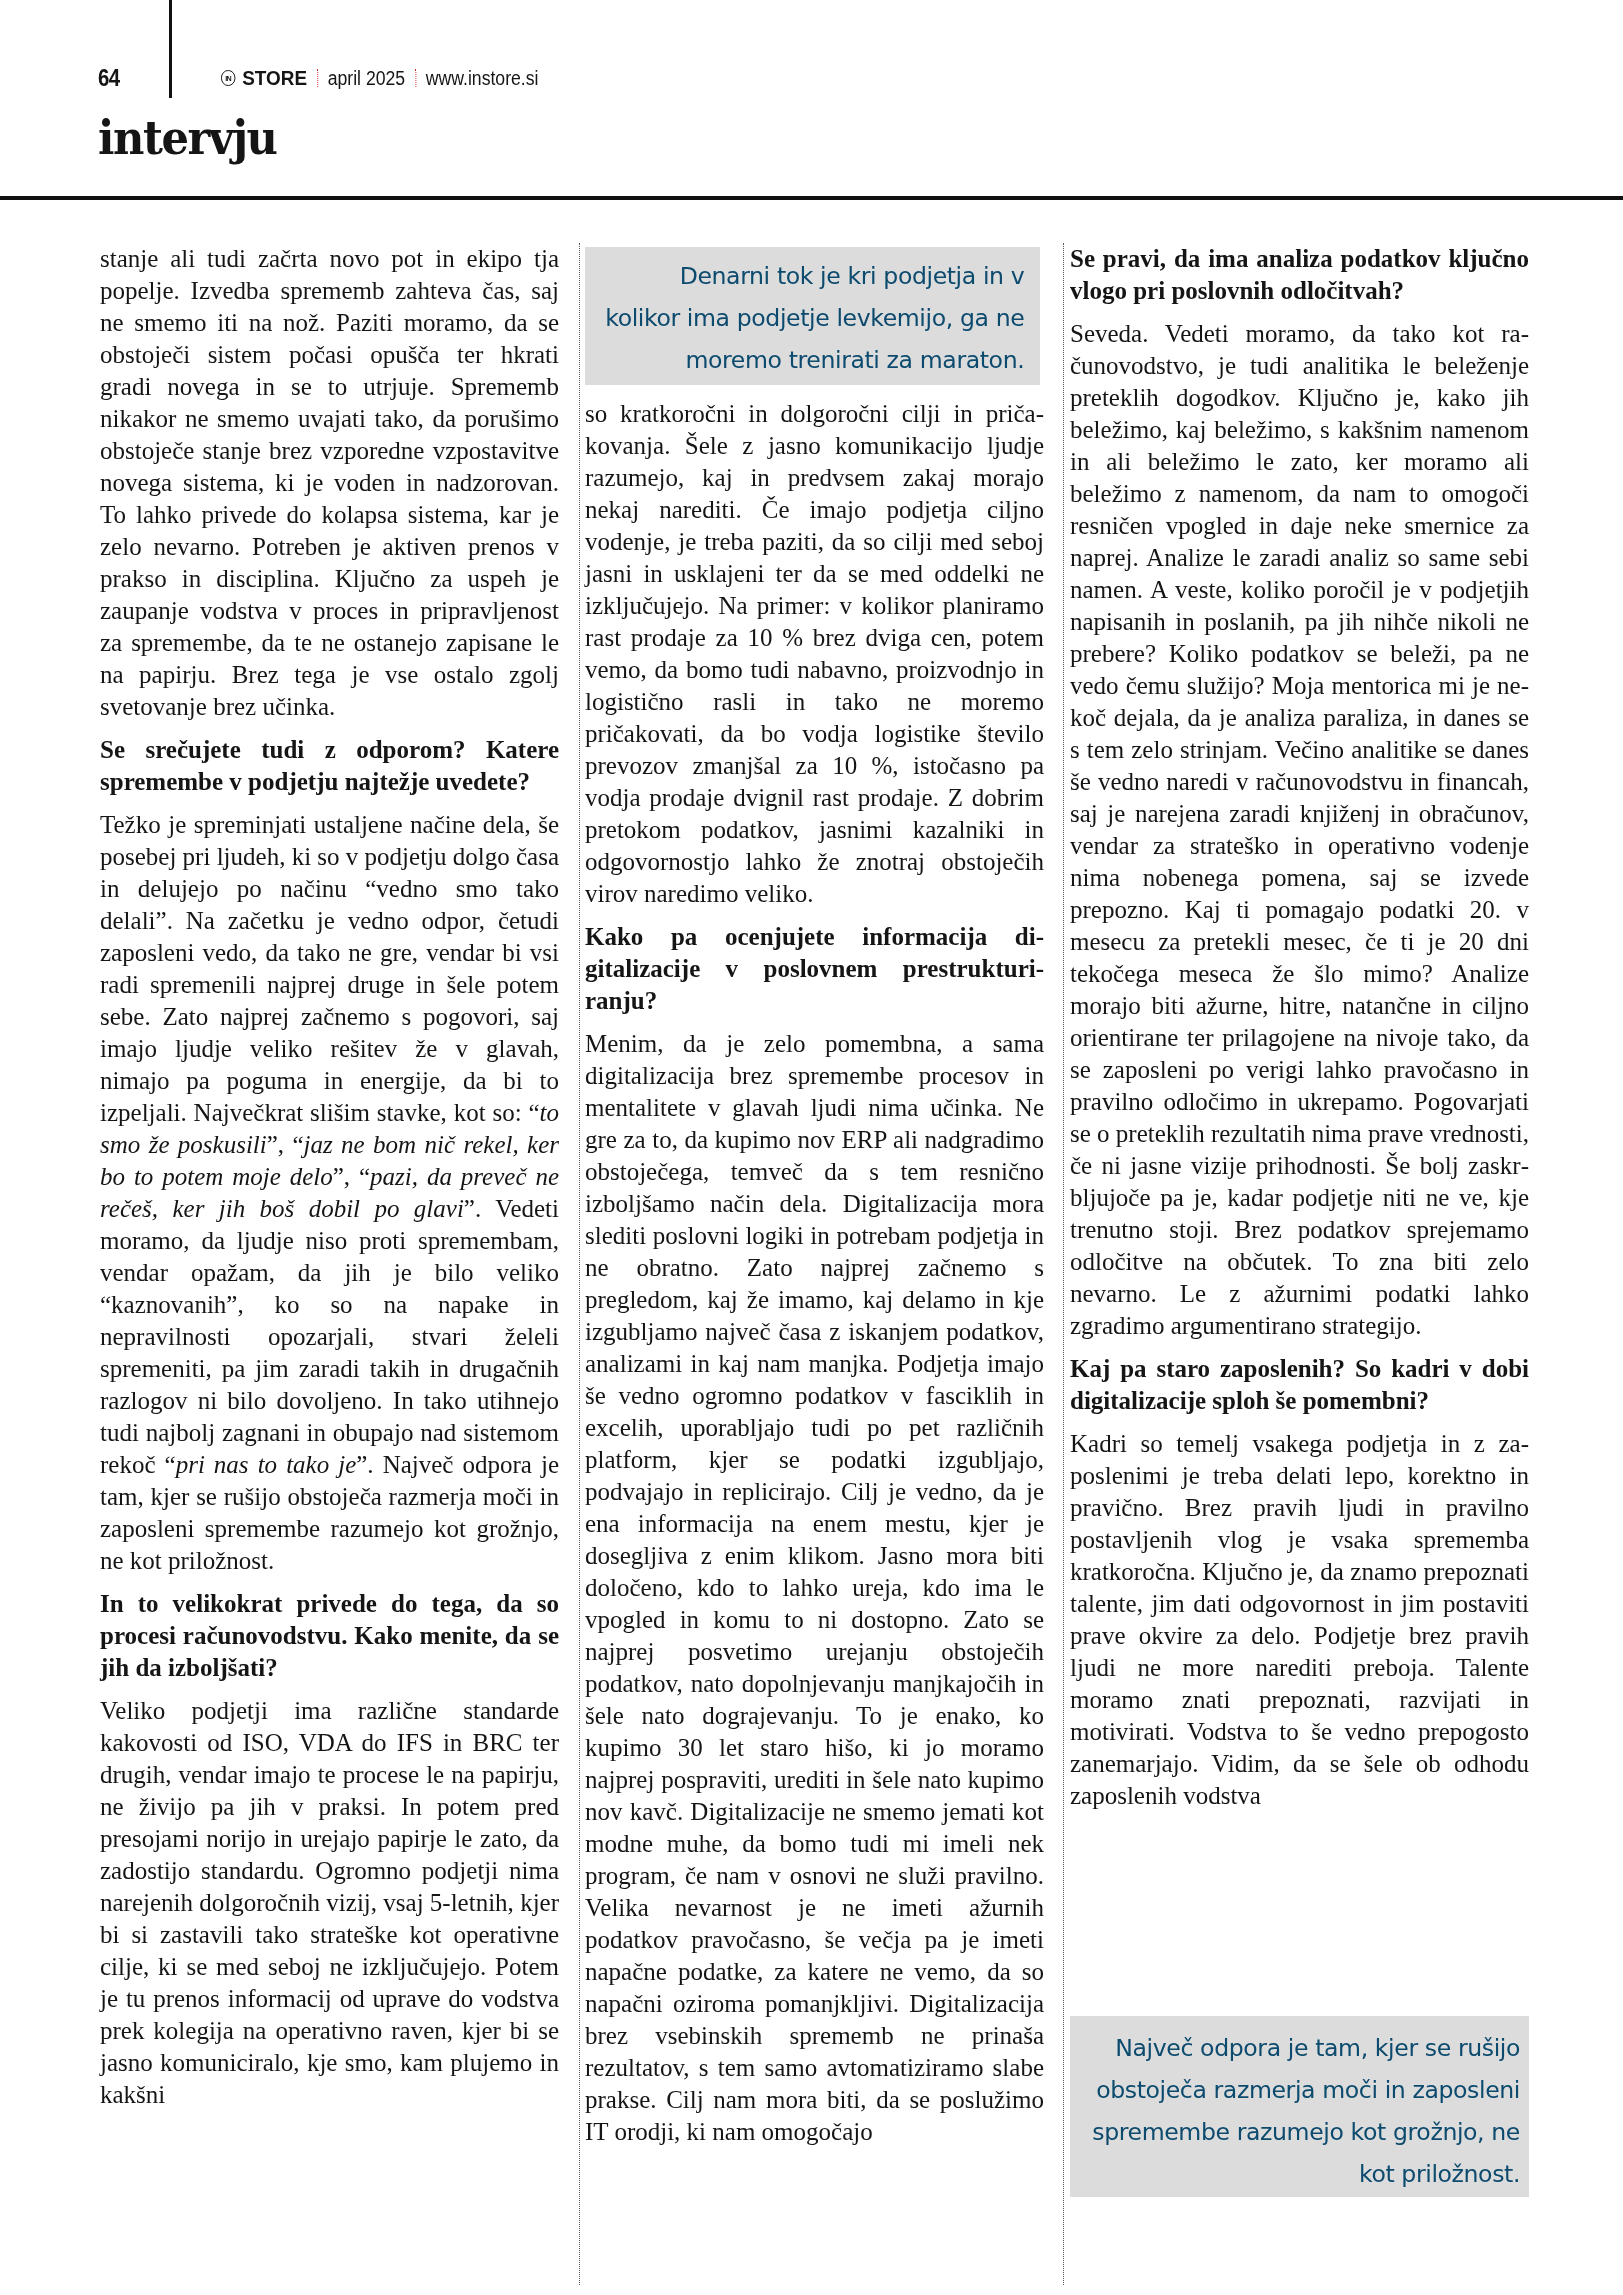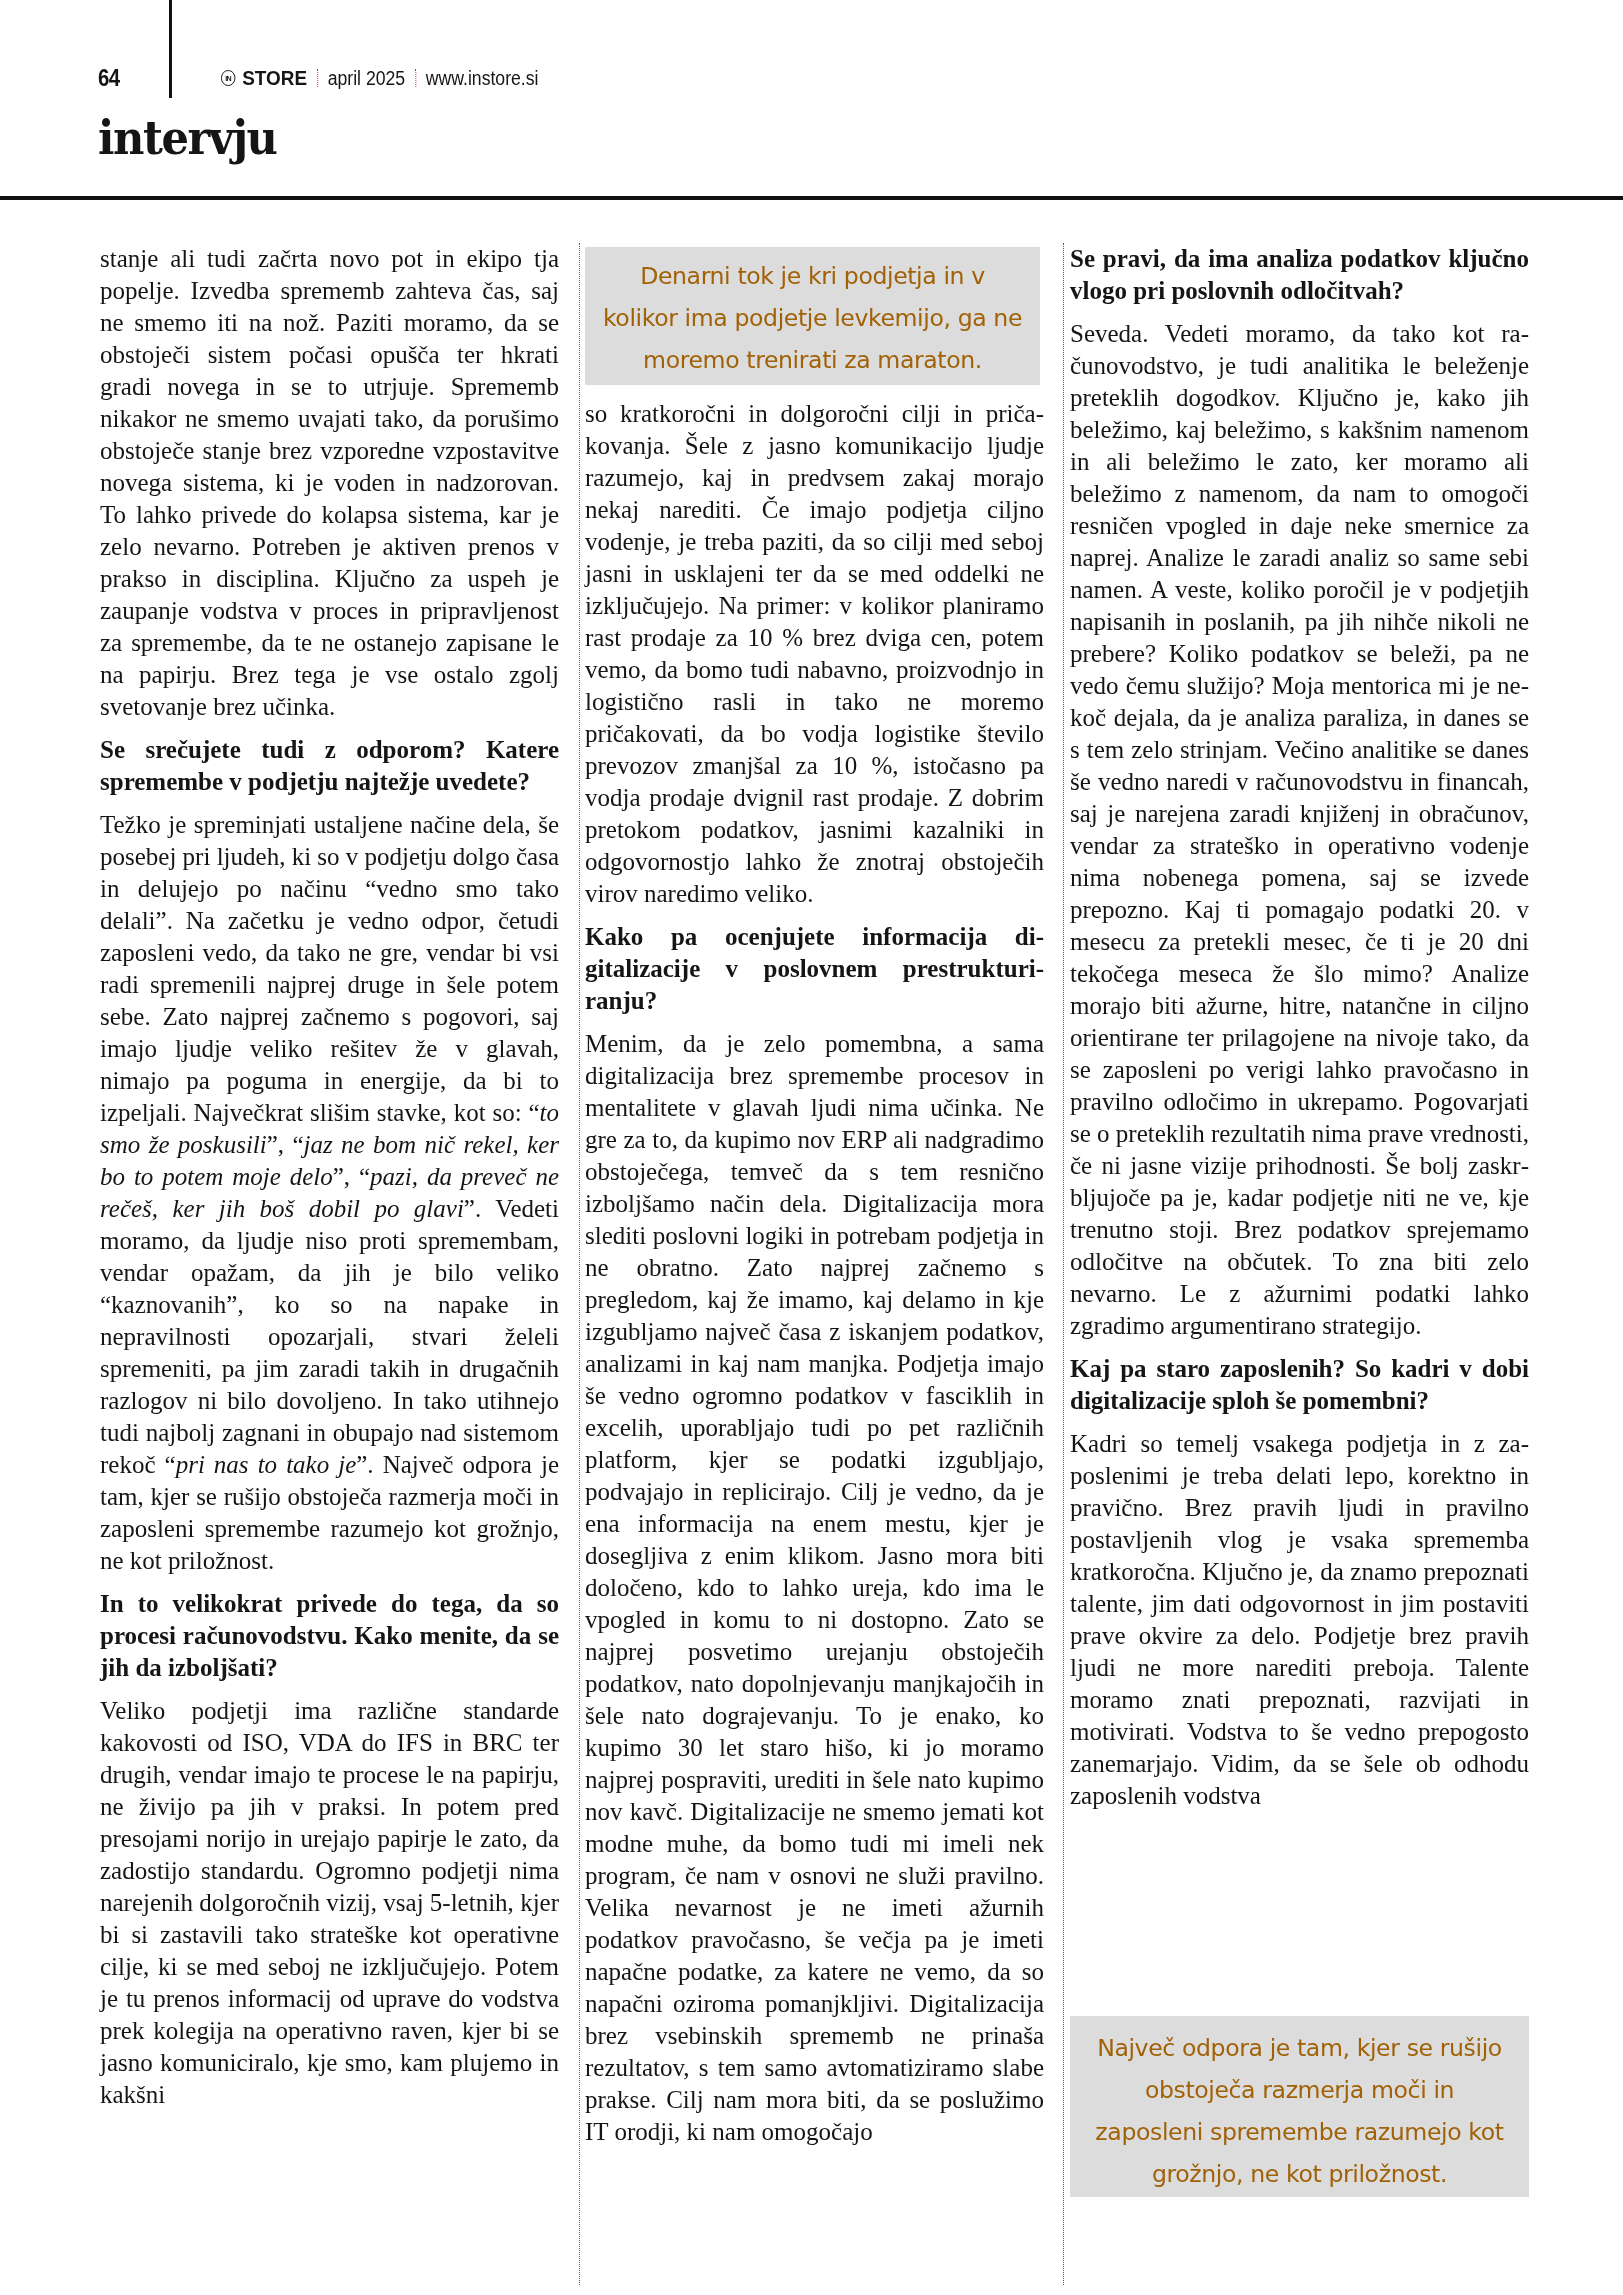--- a/index.html
+++ b/index.html
@@ -15,23 +15,23 @@
   .col { position:absolute; top:243px; width:459px; font-family:"Liberation Serif", serif; font-size:25px; line-height:32px; text-align:justify; hyphens:manual; }
   .col p { margin:0; }
   .col h3 { margin:11px 0 11px 0; font-family:Liberation Serif, serif; font-weight:700; font-size:25px; line-height:32px; text-align:justify; }
   .col h3:first-child { margin-top:0; }
   .col1 { left:100px; }
   .col2 { left:585px; top:398px; width:459px; }
   .col3 { left:1070px; width:459px; }
   .divider { position:absolute; top:243px; height:2042px; width:0; border-left:1.6px dotted #555; }
   .div1 { left:579px; }
   .div2 { left:1063px; }
-  .quote { position:absolute; background:#dcdcdd; font-family:"DejaVu Sans", sans-serif; font-size:23.6px; line-height:42px; text-align:center; color:#a16207; box-sizing:border-box; letter-spacing:-0.4px; }
+  .quote { position:absolute; background:#dcdcdd; font-family:"DejaVu Sans", sans-serif; font-size:23.6px; line-height:42px; text-align:right; color:#0c4a6e; box-sizing:border-box; letter-spacing:-0.4px; }
   .quote1 { left:585px; top:247px; width:455px; height:138px; padding:7.9px 15.7px; }
-  .quote2 { left:1070px; top:2016px; width:459px; height:181px; padding:11px 18px; }
+  .quote2 { left:1070px; top:2016px; width:459px; height:181px; padding:11px 9px; }
   i { font-style:italic; }
 </style>
 </head>
 <body>
 
 <div class="vline"></div>
 <div class="pagenum">64</div>
 <div class="masthead">
   <span class="logo-icon">IN</span>
   <span class="brand">STORE</span>

